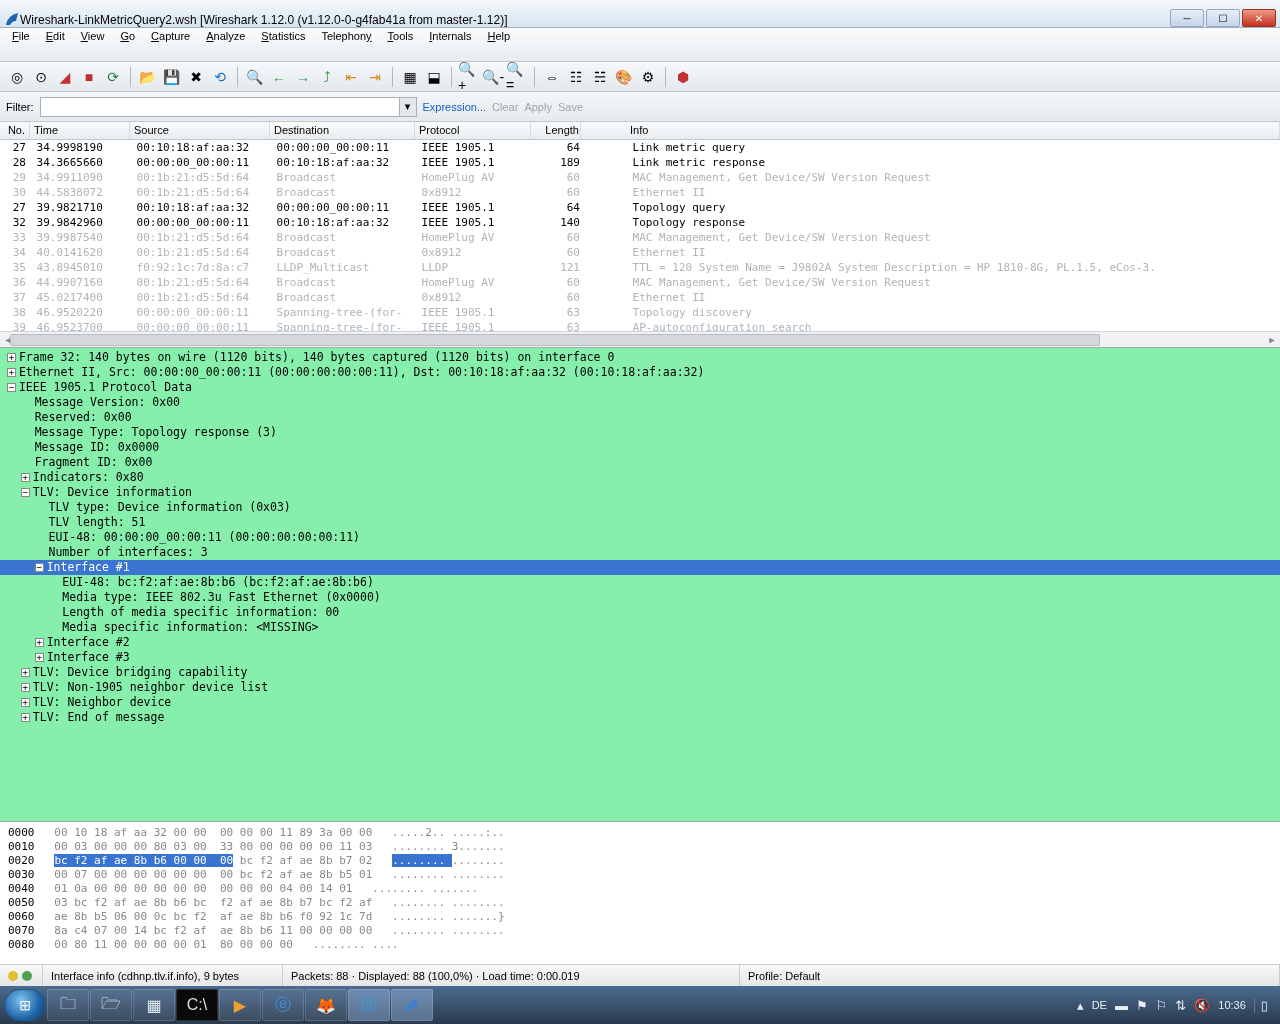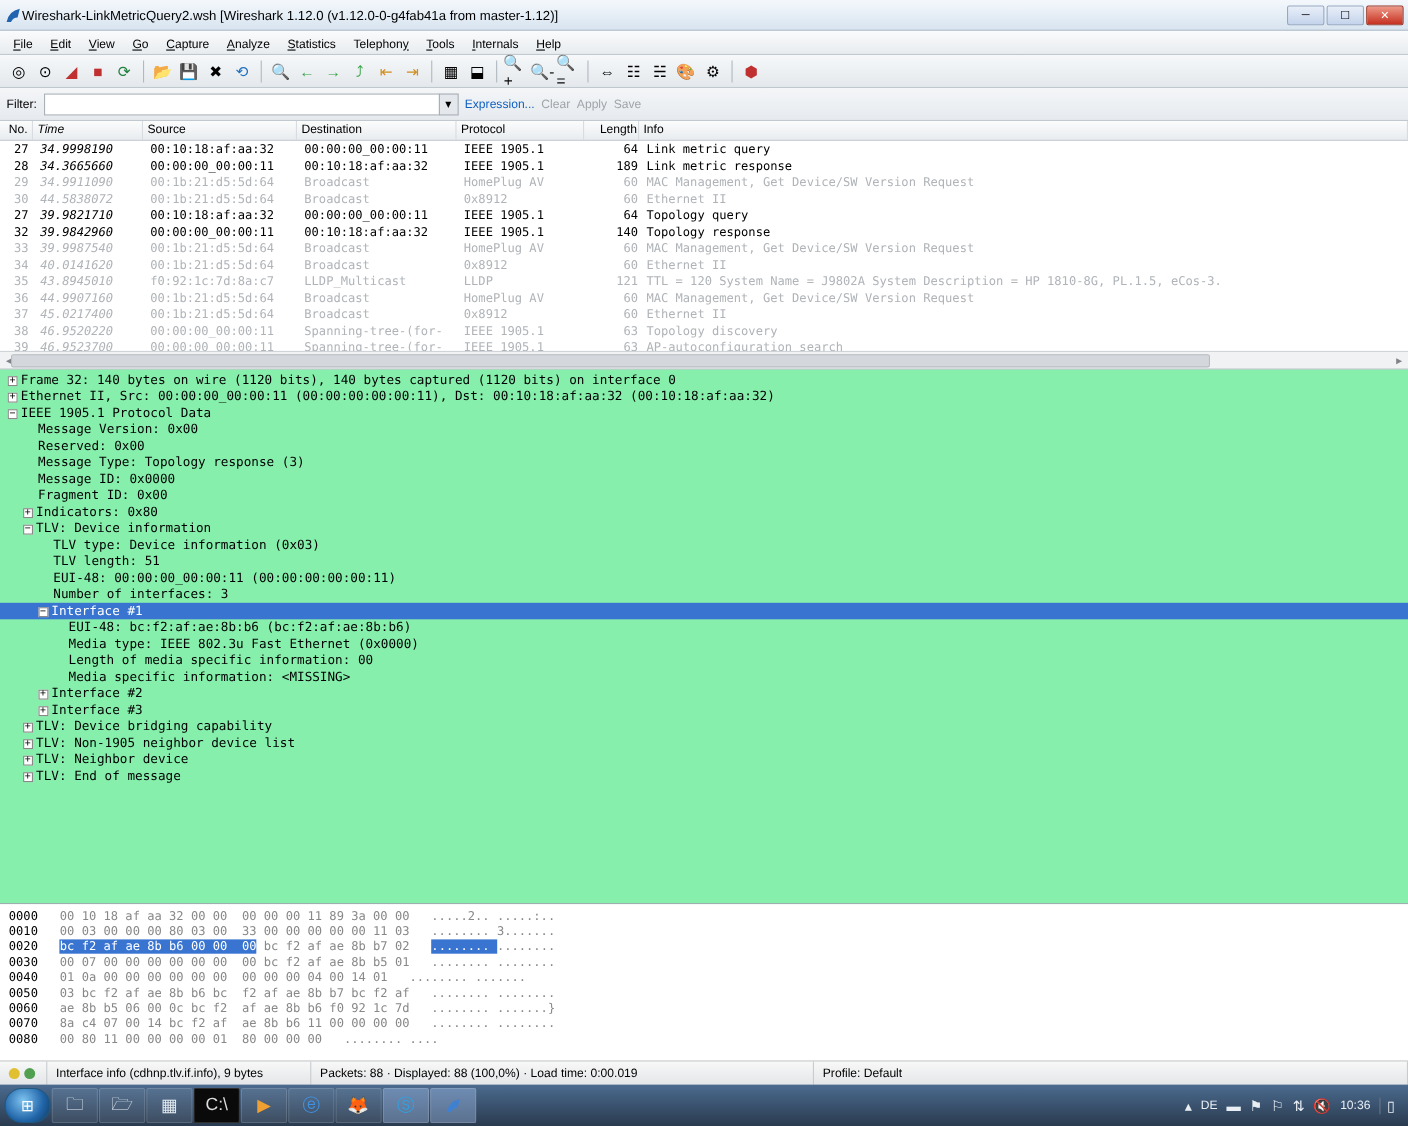--- a/index.html
+++ b/index.html
@@ -1,22 +1,22 @@
 <!DOCTYPE html>
 <html><head>
 <meta charset="utf-8">
 <style>
 * { margin:0; padding:0; box-sizing:border-box; }
 body { font-family:"Segoe UI",Tahoma,sans-serif; font-size:11px; background:#f0f0f0; width:1280px; height:1024px; overflow:hidden; display:flex; flex-direction:column; }
-.titlebar { height:28px; background:linear-gradient(#f4f8fc,#d8e4f0); display:flex; align-items:center; padding:0 4px; border-bottom:1px solid #a0b0c0; }
+.titlebar { height:28px; background:linear-gradient(#f4f8fc,#d8e4f0); display:flex; align-items:flex-end; padding:0 4px; border-bottom:1px solid #a0b0c0; }
 .titlebar-text { flex:1; font-size:12px; color:#000; }
 .win-controls { display:flex; gap:2px; }
 .win-btn { width:34px; height:18px; background:linear-gradient(#e8eef8,#c4d4ec); border:1px solid #96a8c0; border-radius:2px; display:flex; align-items:center; justify-content:center; font-size:10px; cursor:pointer; }
 .win-btn.close { background:linear-gradient(#e98,#c53020); color:#fff; border-color:#932; }
-.menubar { height:22px; background:linear-gradient(#fafbfc,#e8ecef); display:flex; align-items:flex-end; padding:0 4px; border-bottom:1px solid #c0c8d0; }
+.menubar { height:34px; background:linear-gradient(#fafbfc,#e8ecef); display:flex; align-items:flex-start; padding:0 4px; border-bottom:1px solid #c0c8d0; }
 .menu-item { padding:2px 8px; cursor:pointer; }
 .menu-item span { text-decoration:underline; }
 .toolbar { height:30px; background:linear-gradient(#f6f8fa,#e4e8ec); display:flex; align-items:center; padding:0 6px; gap:2px; border-bottom:1px solid #c0c8d0; }
 .tbtn { width:22px; height:22px; display:flex; align-items:center; justify-content:center; cursor:pointer; border-radius:2px; font-size:14px; }
 .tsep { width:1px; height:20px; background:#b0b8c0; margin:0 4px; }
 .filterbar { height:30px; background:linear-gradient(#f4f6f8,#e6eaee); display:flex; align-items:center; padding:0 6px; gap:6px; border-bottom:1px solid #c0c8d0; }
 .filter-input { flex:0 0 360px; height:20px; border:1px solid #a8b0b8; background:#fff; padding:0 4px; }
 .filter-drop { width:18px; height:20px; border:1px solid #a8b0b8; background:#e4e8ec; display:flex; align-items:center; justify-content:center; cursor:pointer; margin-left:-7px; }
 .filter-link { color:#1060c0; cursor:pointer; }
 .filter-action { color:#a0a4a8; cursor:pointer; }
@@ -40,26 +40,26 @@
 .statusbar { height:22px; background:linear-gradient(#f8f8f8,#e4e6e8); display:flex; align-items:center; font-size:11px; border-top:1px solid #c8ccd0; }
 .sb-cell { padding:0 8px; border-right:1px solid #c8ccd0; height:100%; display:flex; align-items:center; }
 .sb-led { width:10px; height:10px; border-radius:50%; margin-right:2px; }
 .taskbar { height:38px; background:linear-gradient(#4b6b8f,#2a3a4e); display:flex; align-items:center; padding:0 4px; gap:1px; }
 .start-orb { width:42px; height:32px; border-radius:16px; background:radial-gradient(circle at 40% 35%,#7ec4f0,#2064a8 60%,#103858); border:1px solid #205880; display:flex; align-items:center; justify-content:center; color:#fff; font-size:14px; cursor:pointer;}
 .task-btn { width:42px; height:32px; background:rgba(255,255,255,0.08); border:1px solid rgba(255,255,255,0.15); display:flex; align-items:center; justify-content:center; color:#e0e8f0; cursor:pointer; border-radius:2px; font-size:16px;}
 .task-btn.active { background:rgba(180,210,255,0.35); }
 .tray { margin-left:auto; display:flex; align-items:center; gap:8px; padding:0 8px; color:#e8eef4; font-size:11px; }
 .tray-ic { font-size:13px; cursor:pointer; }
 .col-no { width:30px; text-align:right; padding-right:4px;}
-.col-time { width:100px;font-style:italic; }
+.col-time { width:100px; }
 .col-src { width:140px; }
 .col-dst { width:145px; }
 .col-proto { width:116px; }
 .col-len { width:50px; text-align:right; padding-right:1px;}
-.col-info { flex:1; }
+.col-info { flex:1;margin-left:45px; }
 .shark-fin { width:16px; height:16px; }
 </style>
 </head>
 <body>
 
 <div class="titlebar">
   <svg class="shark-fin" viewBox="0 0 16 16">
       <path d="M2 14 Q4 4 14 2 L12 10 Q8 10 6 14 Z" fill="#2064b0"></path>
     </svg>
   <div class="titlebar-text">Wireshark-LinkMetricQuery2.wsh   [Wireshark 1.12.0  (v1.12.0-0-g4fab41a from master-1.12)]</div>

